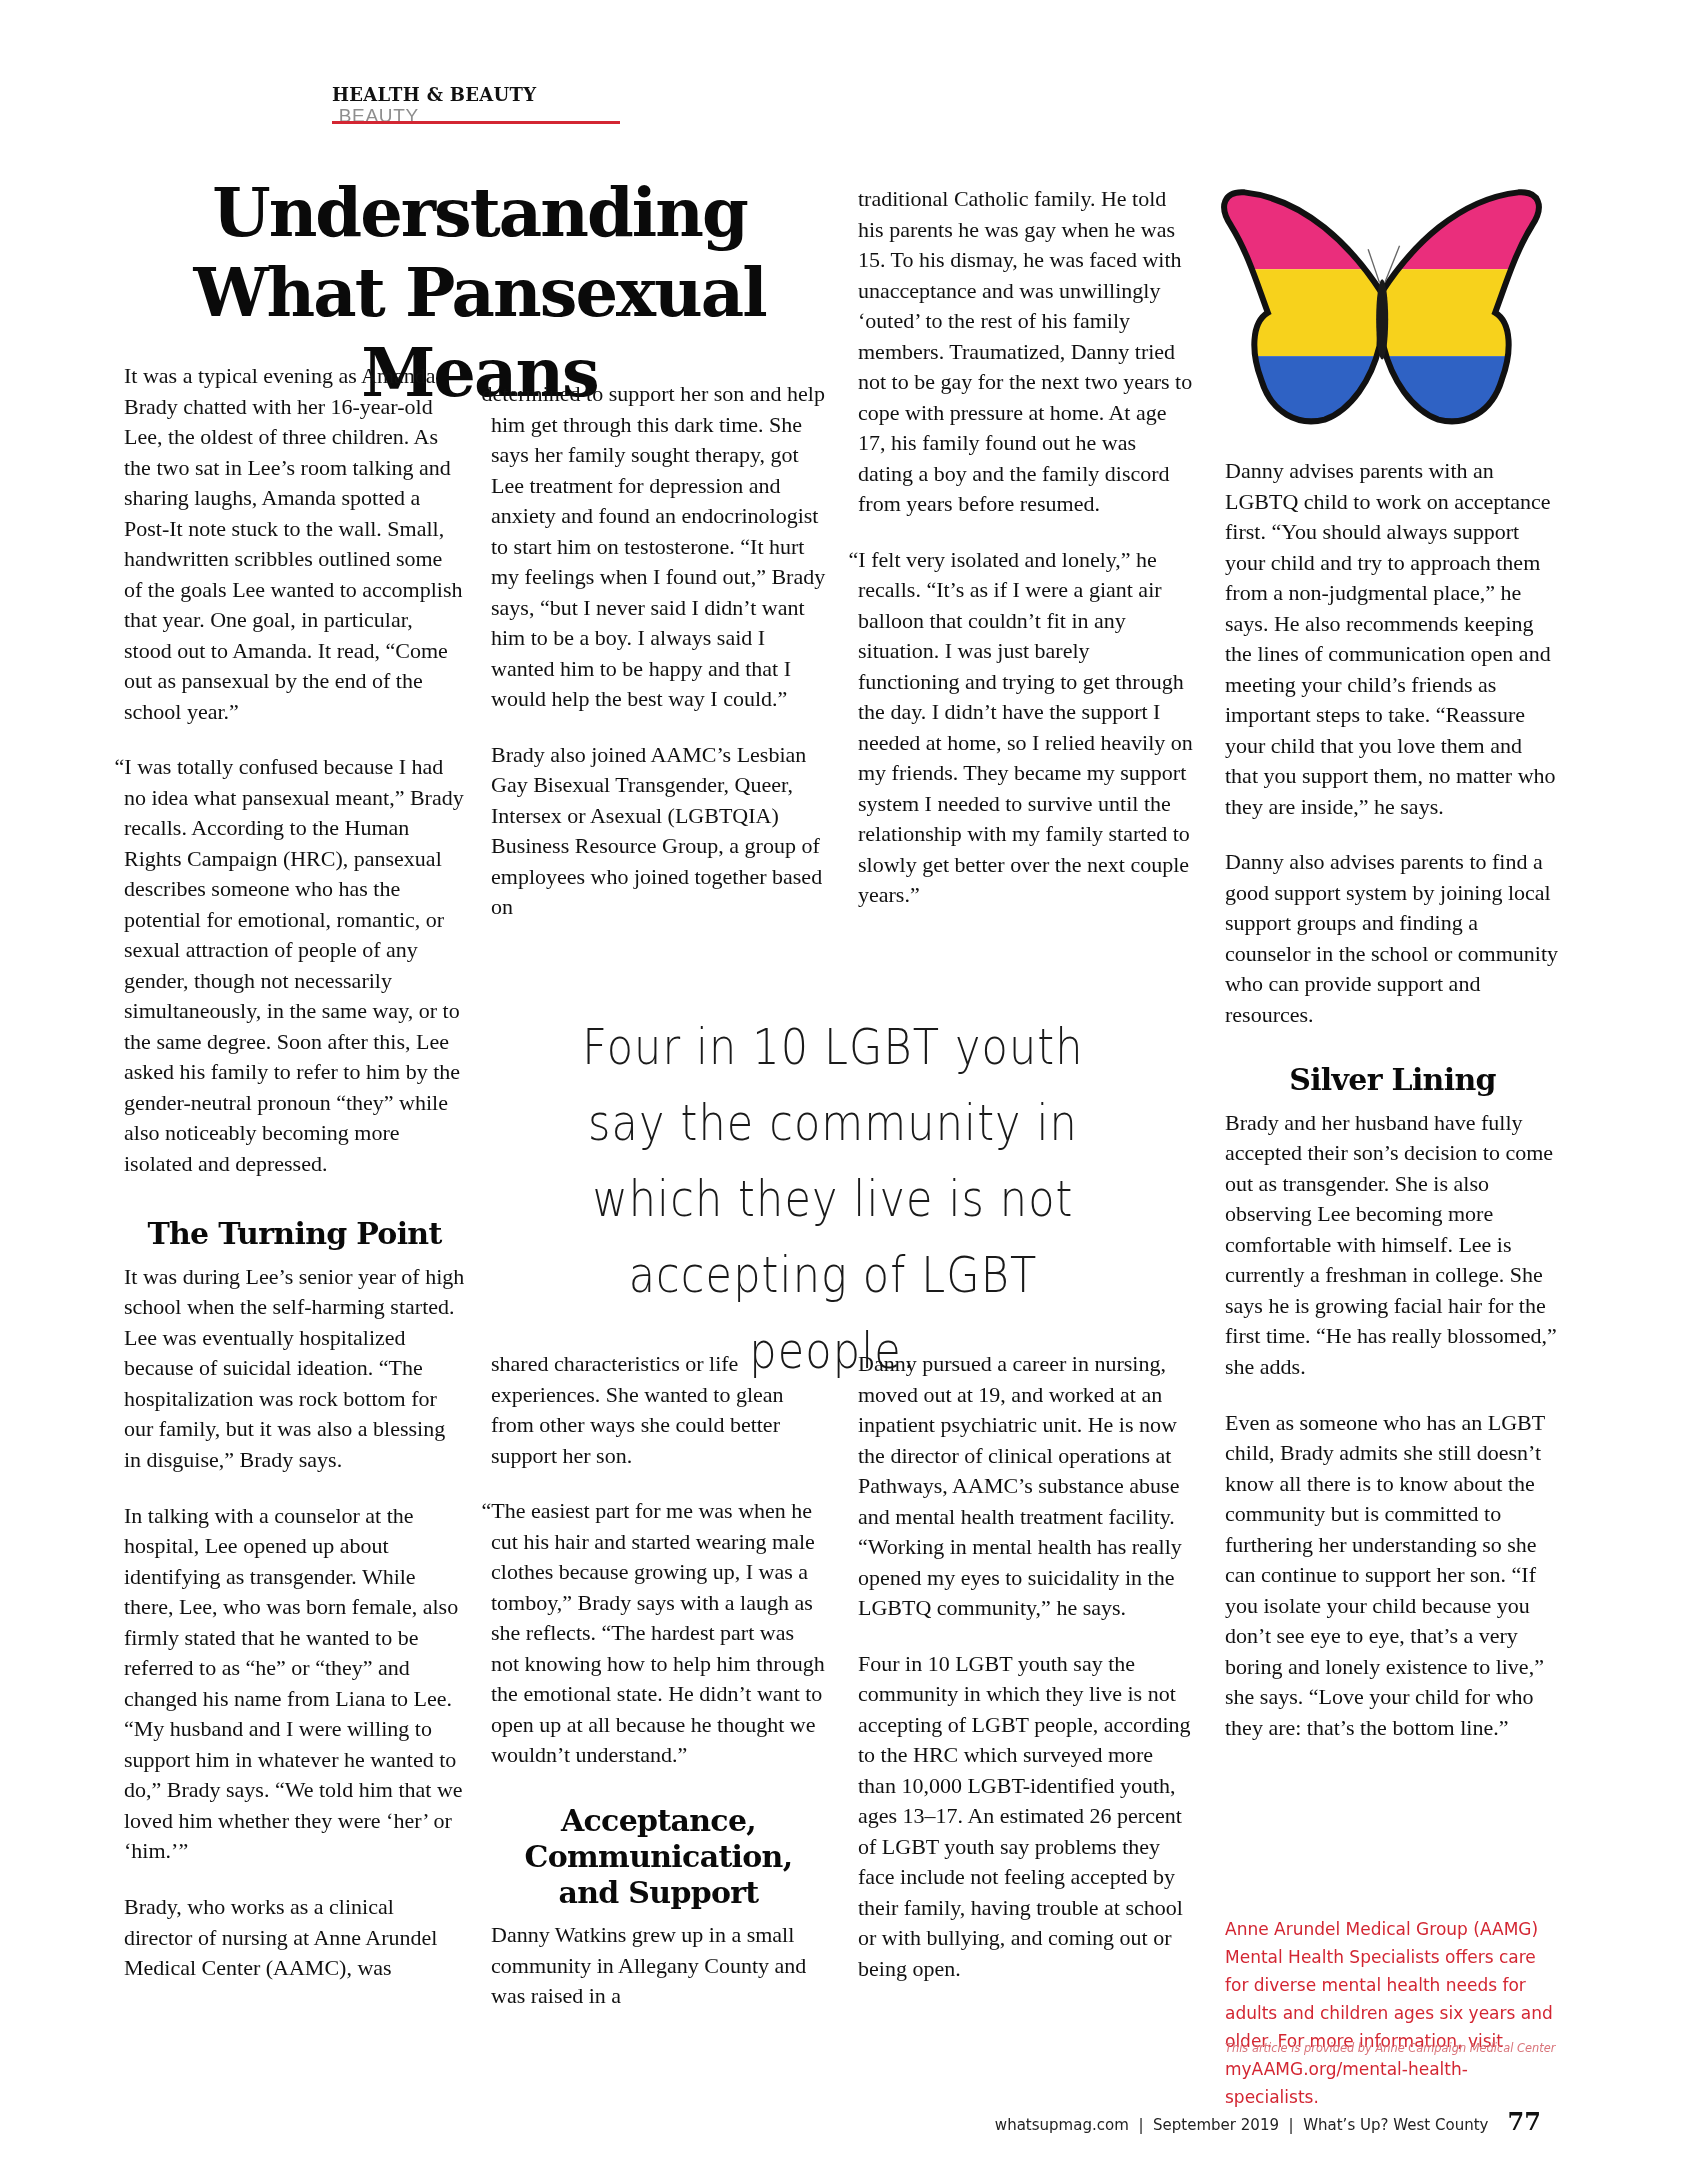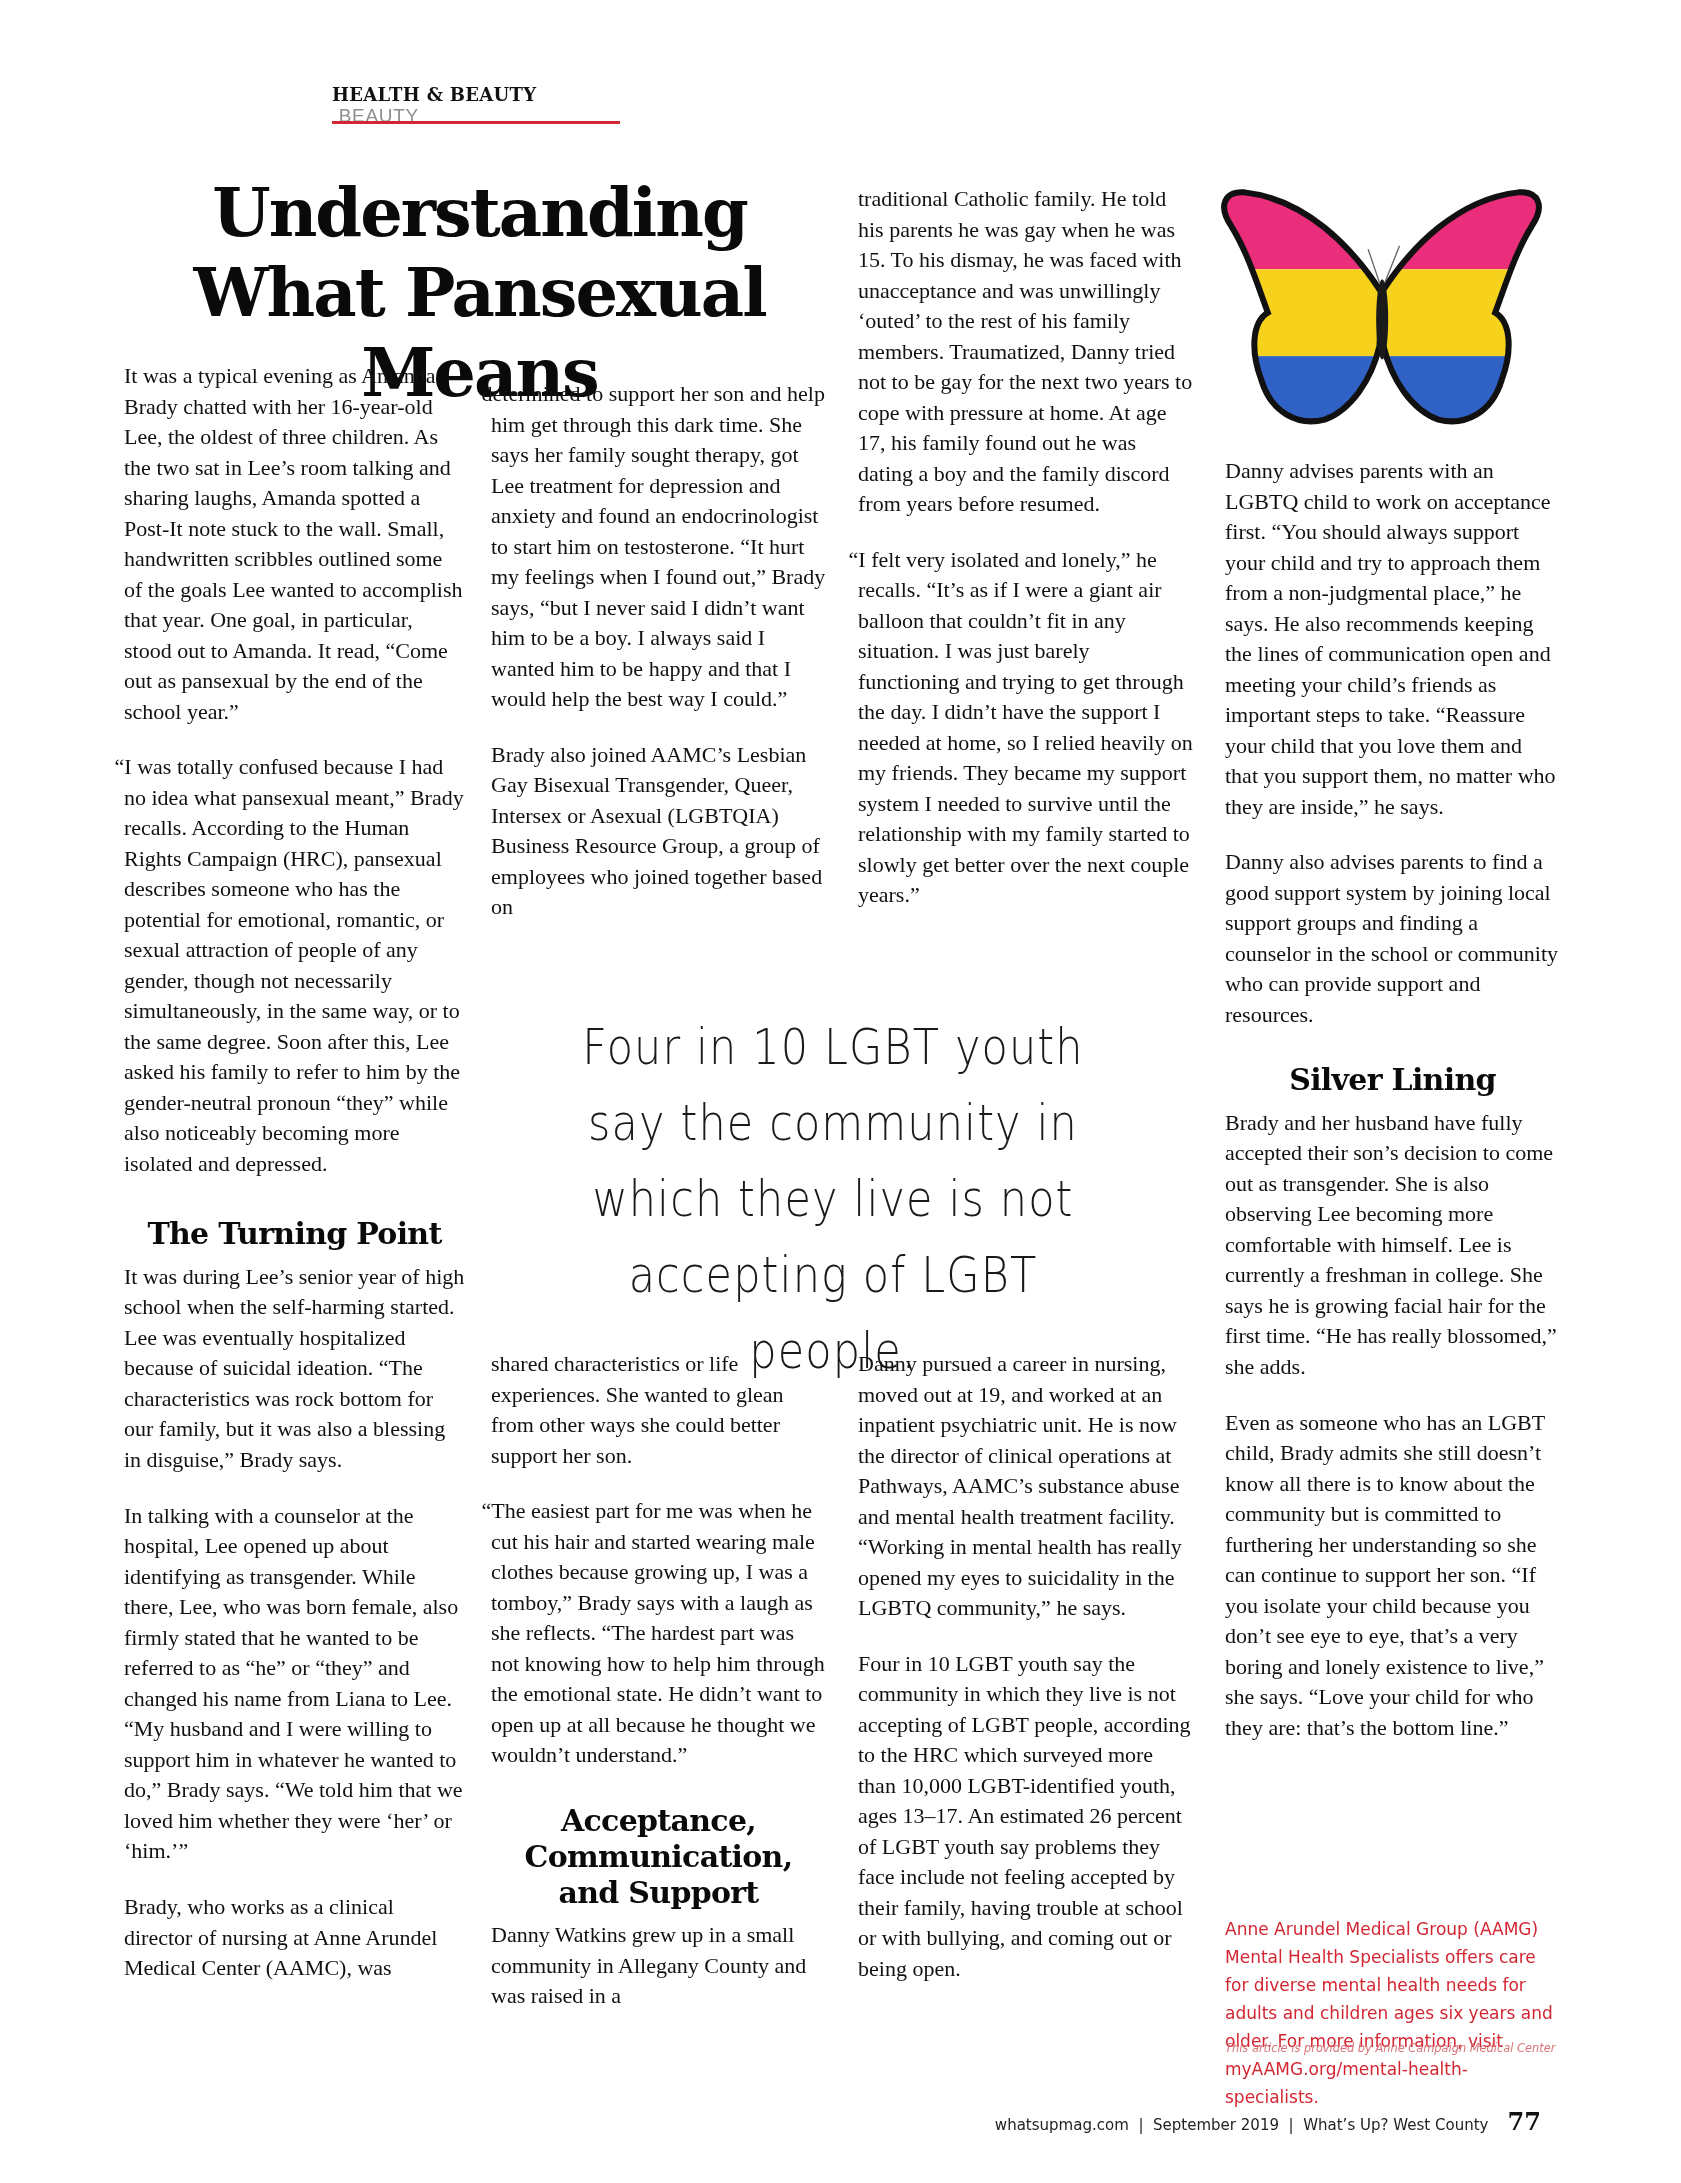--- a/index.html
+++ b/index.html
@@ -71,21 +71,21 @@
     <ellipse cx="256" cy="210" rx="9" ry="60" fill="#1a1a1a"></ellipse>
     <line x1="252" y1="155" x2="235" y2="105" stroke="#666" stroke-width="2"></line>
     <line x1="260" y1="155" x2="282" y2="100" stroke="#666" stroke-width="2"></line>
   </svg>
 </div>
 
 <div class="col col1" style="top:361px;">
   <p>It was a typical evening as Amanda Brady chatted with her 16-year-old Lee, the oldest of three children. As the two sat in Lee’s room talking and sharing laughs, Amanda spotted a Post-It note stuck to the wall. Small, handwritten scribbles outlined some of the goals Lee wanted to accomplish that year. One goal, in particular, stood out to Amanda. It read, “Come out as pansexual by the end of the school year.”</p>
   <p class="hang">“I was totally confused because I had no idea what pansexual meant,” Brady recalls. According to the Human Rights Campaign (HRC), pansexual describes someone who has the potential for emotional, romantic, or sexual attraction of people of any gender, though not necessarily simultaneously, in the same way, or to the same degree. Soon after this, Lee asked his family to refer to him by the gender-neutral pronoun “they” while also noticeably becoming more isolated and depressed.</p>
   <h2 class="subhead" style="margin-top:37px;">The Turning Point</h2>
-  <p>It was during Lee’s senior year of high school when the self-harming started. Lee was eventually hospitalized because of suicidal ideation. “The characteristics was rock bottom for our family, but it was also a blessing in disguise,” Brady says.</p>
+  <p>It was during Lee’s senior year of high school when the self-harming started. Lee was eventually hospitalized because of suicidal ideation. “The hospitalization was rock bottom for our family, but it was also a blessing in disguise,” Brady says.</p>
   <p>In talking with a counselor at the hospital, Lee opened up about identifying as transgender. While there, Lee, who was born female, also firmly stated that he wanted to be referred to as “he” or “they” and changed his name from Liana to Lee. “My husband and I were willing to support him in whatever he wanted to do,” Brady says. “We told him that we loved him whether they were ‘her’ or ‘him.’”</p>
   <p>Brady, who works as a clinical director of nursing at Anne Arundel Medical Center (AAMC), was</p>
 </div>
 
 <div class="col col2" style="top:379px;">
   <p class="hang">determined to support her son and help him get through this dark time. She says her family sought therapy, got Lee treatment for depression and anxiety and found an endocrinologist to start him on testosterone. “It hurt my feelings when I found out,” Brady says, “but I never said I didn’t want him to be a boy. I always said I wanted him to be happy and that I would help the best way I could.”</p>
   <p>Brady also joined AAMC’s Lesbian Gay Bisexual Transgender, Queer, Intersex or Asexual (LGBTQIA) Business Resource Group, a group of employees who joined together based on</p>
 </div>
 
 <div class="pullquote">Four in 10 LGBT youth say the community in which they live is not accepting of LGBT people.</div>

